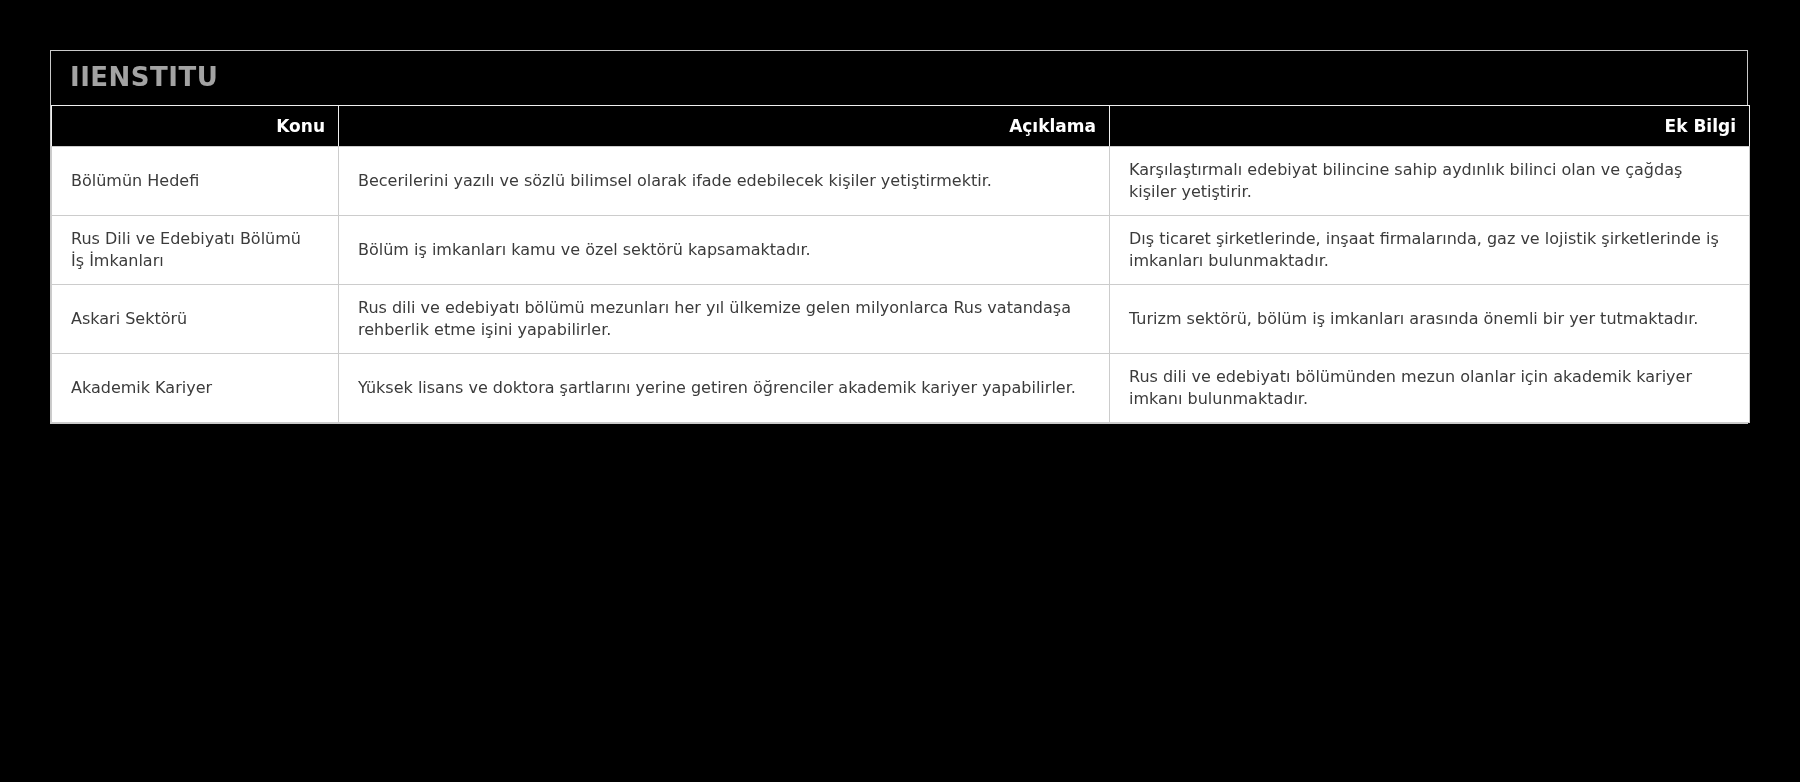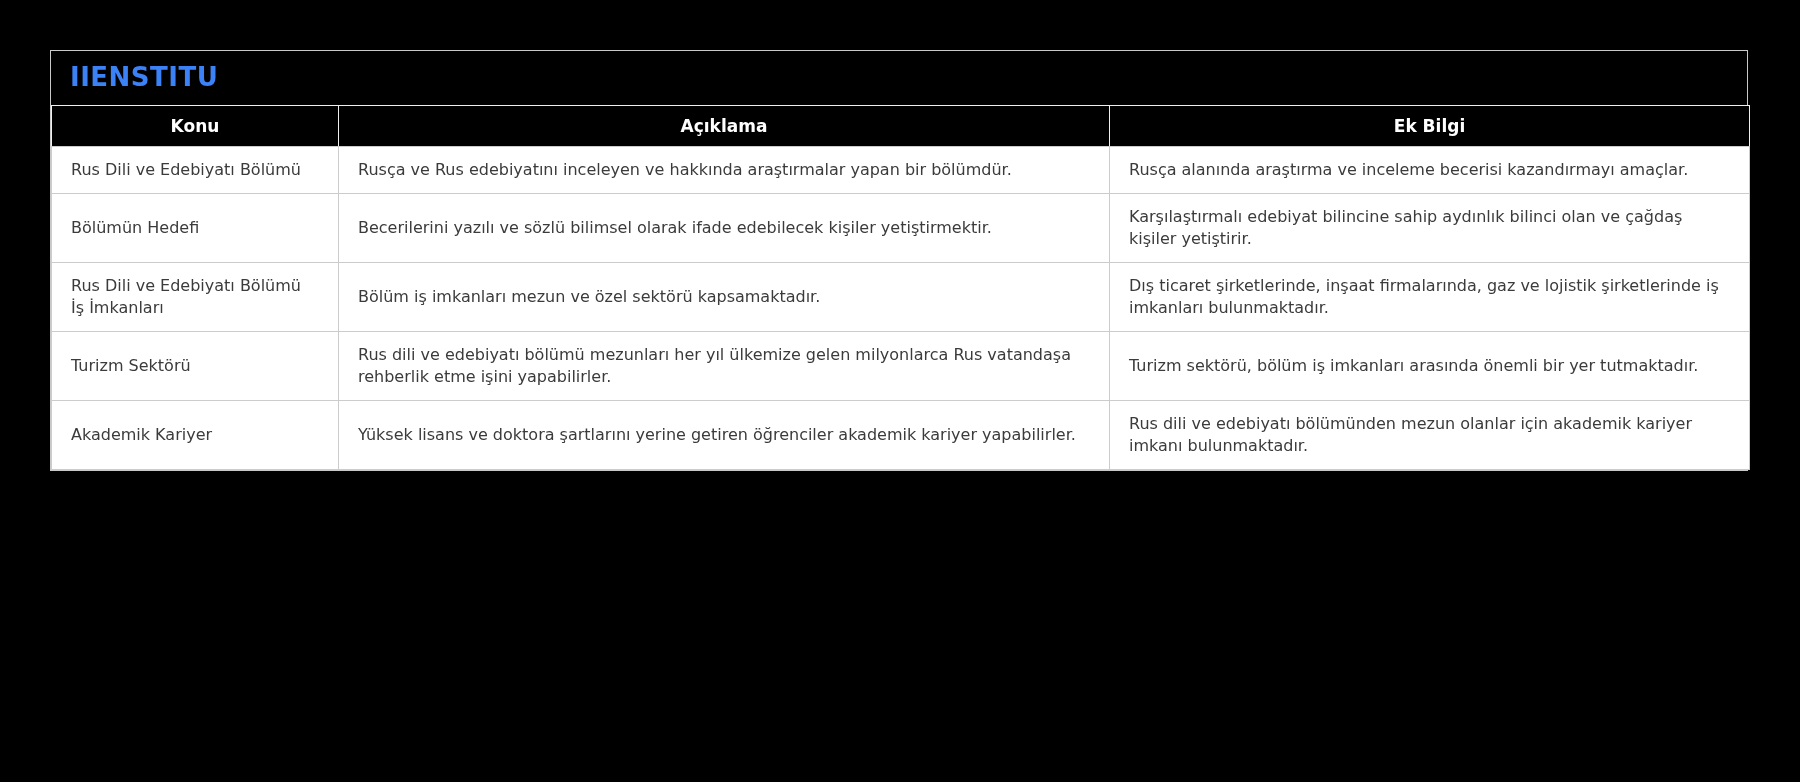--- a/index.html
+++ b/index.html
@@ -19,42 +19,42 @@
     position: absolute;
     left: 50px;
     top: 50px;
     width: 1698px;
     background: #ffffff;
     border: 1px solid #c9c9c9;
     box-sizing: border-box;
   }
   .title-bar {
     background: #000000;
-    color: #3b82f6;
+    color: #a3a3a3;
     font-size: 26px;
     font-weight: 700;
     padding: 12px 19px;
     line-height: 1.15;
     letter-spacing: 0.5px;
   }
   table.data-table {
     width: 100%;
     border-collapse: collapse;
     table-layout: fixed;
   }
   col.c1 { width: 287px; }
   col.c2 { width: 771px; }
   col.c3 { width: 640px; }
   thead th {
     background: #000000;
     color: #ffffff;
     font-size: 17px;
     font-weight: 700;
-    text-align: center;
-    padding: 10px 20px;
+    text-align: right;
+    padding: 10px 13px;
     border: 1px solid #efefef;
     border-bottom: 1px solid #cccccc;
   }
   tbody td {
     background: #ffffff;
     color: #3b3b3b;
     font-size: 16px;
     line-height: 22px;
     padding: 12px 19px;
     border: 1px solid #cccccc;
@@ -76,36 +76,31 @@
       </colgroup>
       <thead>
         <tr>
           <th>Konu</th>
           <th>Açıklama</th>
           <th>Ek Bilgi</th>
         </tr>
       </thead>
       <tbody>
           <tr>
-            <td>Rus Dili ve Edebiyatı Bölümü</td>
-            <td>Rusça ve Rus edebiyatını inceleyen ve hakkında araştırmalar yapan bir bölümdür.</td>
-            <td>Rusça alanında araştırma ve inceleme becerisi kazandırmayı amaçlar.</td>
-          </tr>
-          <tr>
             <td>Bölümün Hedefi</td>
             <td>Becerilerini yazılı ve sözlü bilimsel olarak ifade edebilecek kişiler yetiştirmektir.</td>
             <td>Karşılaştırmalı edebiyat bilincine sahip aydınlık bilinci olan ve çağdaş kişiler yetiştirir.</td>
           </tr>
           <tr>
             <td>Rus Dili ve Edebiyatı Bölümü İş İmkanları</td>
-            <td>Bölüm iş imkanları mezun ve özel sektörü kapsamaktadır.</td>
+            <td>Bölüm iş imkanları kamu ve özel sektörü kapsamaktadır.</td>
             <td>Dış ticaret şirketlerinde, inşaat firmalarında, gaz ve lojistik şirketlerinde iş imkanları bulunmaktadır.</td>
           </tr>
           <tr>
-            <td>Turizm Sektörü</td>
+            <td>Askari Sektörü</td>
             <td>Rus dili ve edebiyatı bölümü mezunları her yıl ülkemize gelen milyonlarca Rus vatandaşa rehberlik etme işini yapabilirler.</td>
             <td>Turizm sektörü, bölüm iş imkanları arasında önemli bir yer tutmaktadır.</td>
           </tr>
           <tr>
             <td>Akademik Kariyer</td>
             <td>Yüksek lisans ve doktora şartlarını yerine getiren öğrenciler akademik kariyer yapabilirler.</td>
             <td>Rus dili ve edebiyatı bölümünden mezun olanlar için akademik kariyer imkanı bulunmaktadır.</td>
           </tr>
         </tbody>
     </table>

